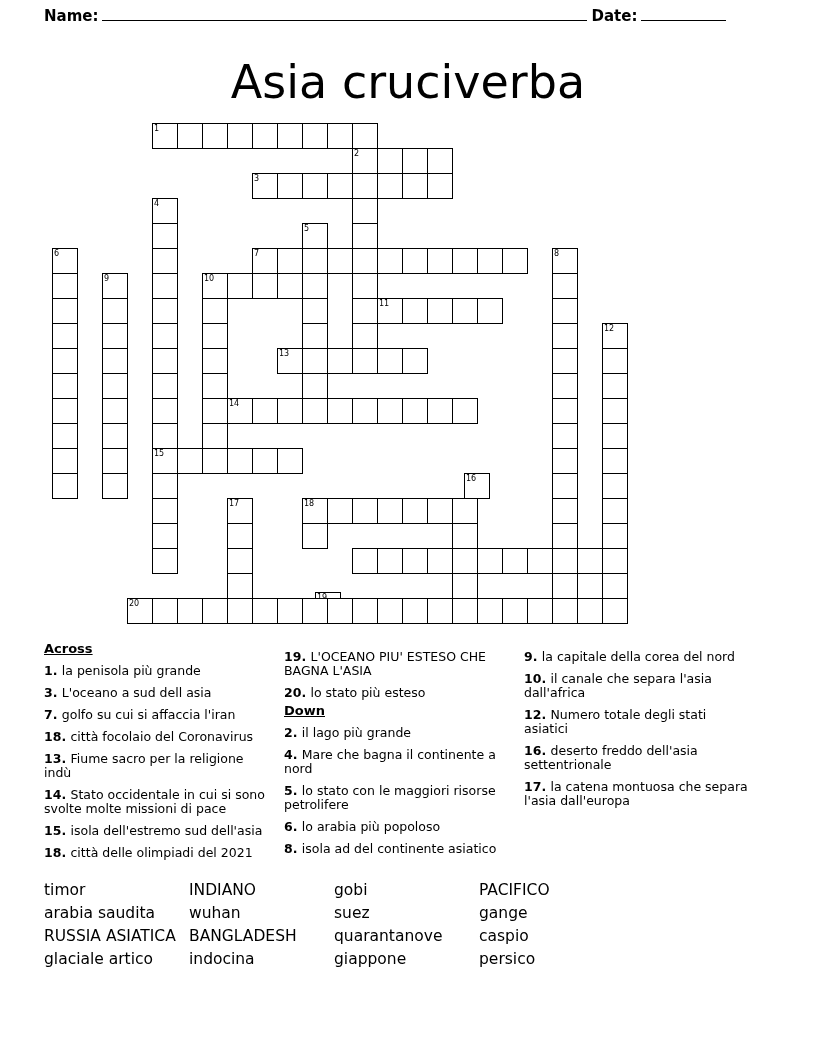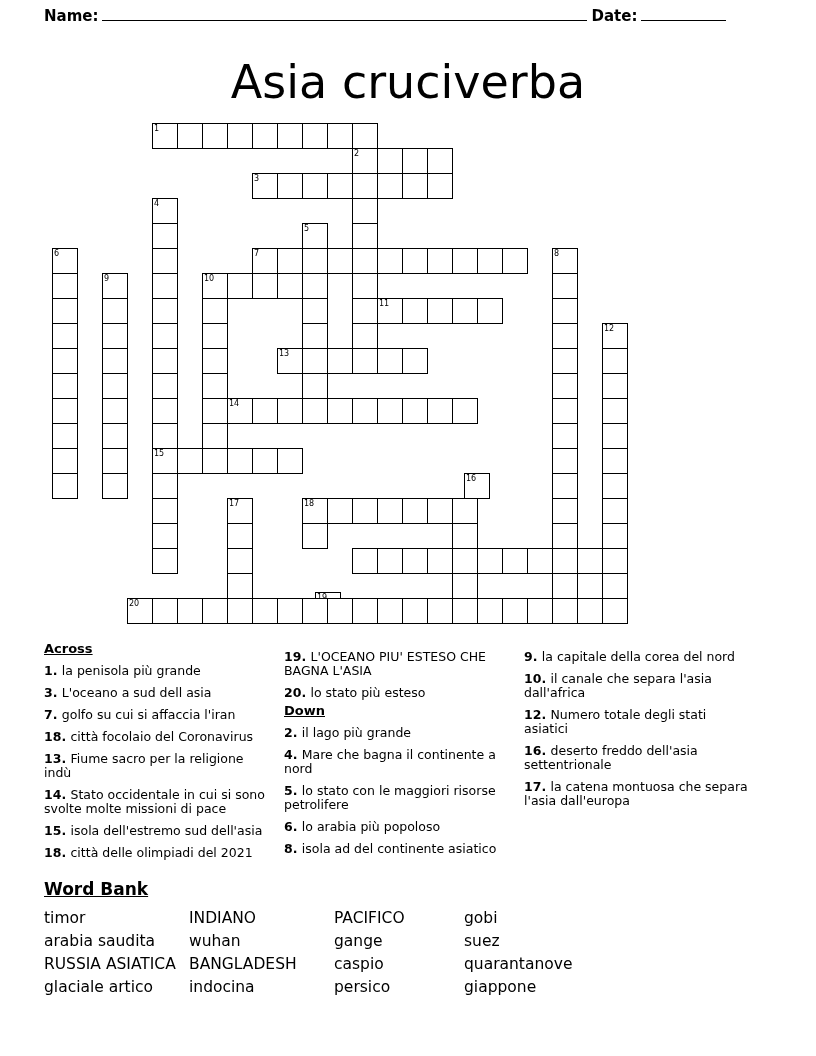--- a/index.html
+++ b/index.html
@@ -395,42 +395,41 @@
           <div class="clue"><b>9. </b><span>la capitale della corea del nord</span></div>
           <div class="clue"><b>10. </b><span>il canale che separa l'asia dall'africa</span></div>
           <div class="clue"><b>12. </b><span>Numero totale degli stati asiatici</span></div>
           <div class="clue"><b>16. </b><span>deserto freddo dell'asia settentrionale</span></div>
           <div class="clue"><b>17. </b><span>la catena montuosa che separa l'asia dall'europa</span></div>
         </div>
     </div>
   </div>
 
   <div class="wordbank">
-    <div class="wb-title">Word Bank</div>
     <div class="wb-grid" id="wb-grid">
         <div class="wb-col">
           <div class="wb-item">timor</div>
           <div class="wb-item">arabia saudita</div>
           <div class="wb-item">RUSSIA ASIATICA</div>
           <div class="wb-item">glaciale artico</div>
         </div>
         <div class="wb-col" style="width: 145px;">
           <div class="wb-item">INDIANO</div>
           <div class="wb-item">wuhan</div>
           <div class="wb-item">BANGLADESH</div>
           <div class="wb-item">indocina</div>
         </div>
+        <div class="wb-col" style="width: 145px;">
+          <div class="wb-item">gobi</div>
+          <div class="wb-item">suez</div>
+          <div class="wb-item">quarantanove</div>
+          <div class="wb-item">giappone</div>
+        </div>
         <div class="wb-col" style="width: 130px;">
           <div class="wb-item">PACIFICO</div>
           <div class="wb-item">gange</div>
           <div class="wb-item">caspio</div>
           <div class="wb-item">persico</div>
         </div>
-        <div class="wb-col" style="width: 145px;">
-          <div class="wb-item">gobi</div>
-          <div class="wb-item">suez</div>
-          <div class="wb-item">quarantanove</div>
-          <div class="wb-item">giappone</div>
-        </div>
       </div>
   </div>
 
 </div>
 
 </body></html>

